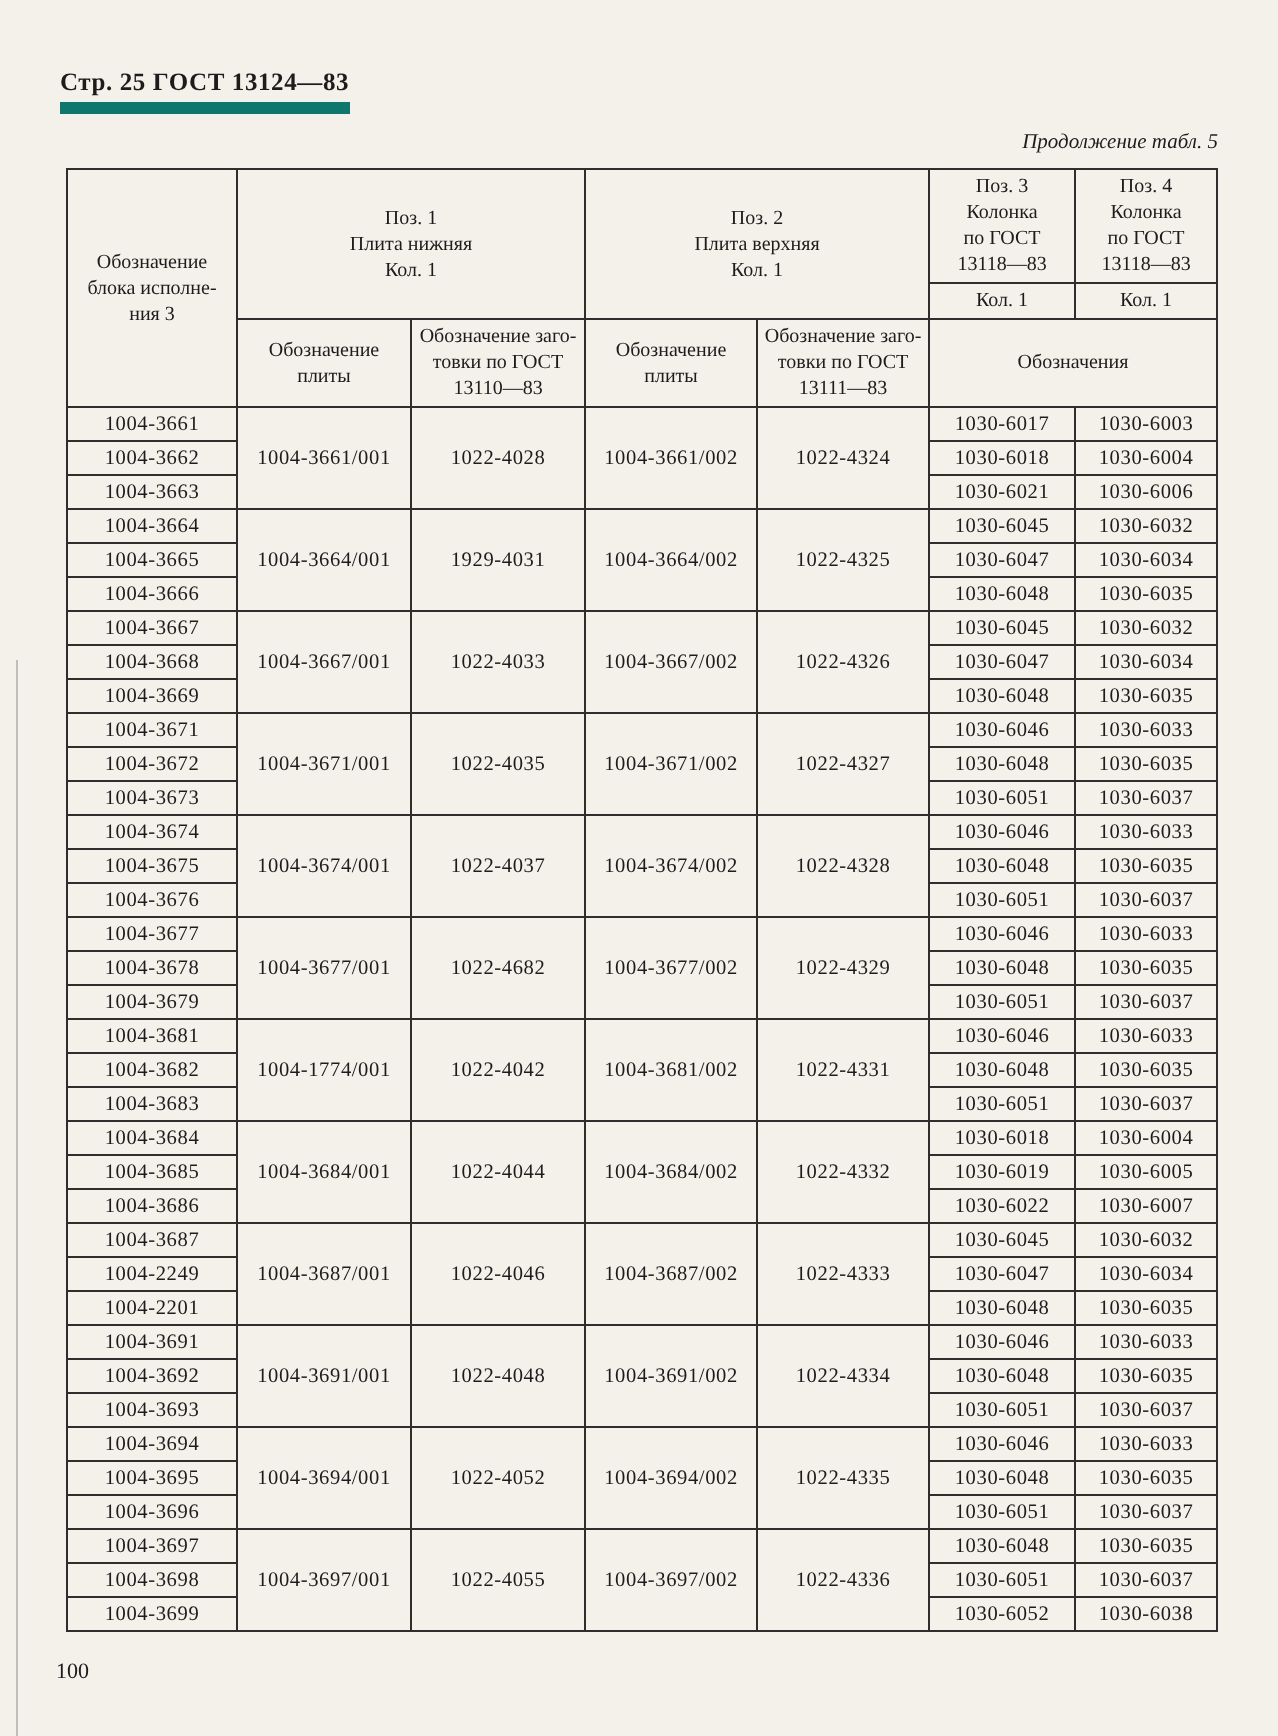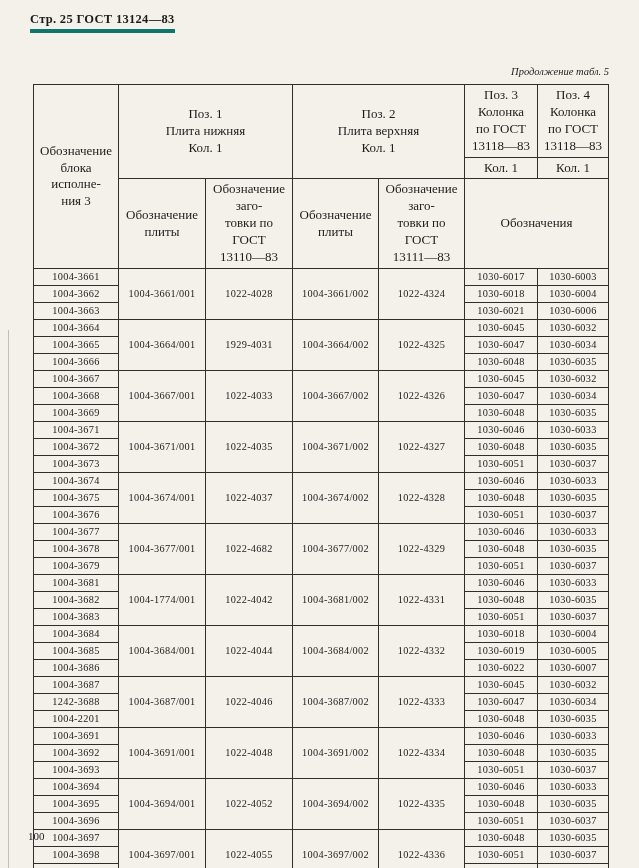--- a/index.html
+++ b/index.html
@@ -12,25 +12,25 @@
     overflow: hidden;
   }
   .scan-edge {
     position: absolute;
     left: 8px; top: 330px; bottom: 0;
     width: 1px;
     background: rgba(40,40,40,0.25);
   }
   .page-header {
     position: absolute;
-    top: 12px; left: 30px;
+    top: 34px; left: 30px;
     font-weight: bold;
     font-size: 12.5px;
     letter-spacing: 0.3px;
-    border-bottom: 4px solid #0f766e;
+    border-bottom: 6px solid #0f766e;
     padding-bottom: 2px;
   }
   .continuation {
     position: absolute;
     top: 66px; right: 30px;
     font-weight: normal;
     font-style: italic;
     font-size: 10.5px;
   }
   table.main {
@@ -41,21 +41,21 @@
     table-layout: fixed;
   }
   table.main th, table.main td {
     border: 1px solid #2e2e2e;
     text-align: center;
     vertical-align: middle;
     overflow: hidden;
   }
   table.main th {
     font-weight: normal;
-    font-size: 13px;
+    font-size: 10px;
     line-height: 1.3;
     white-space: pre-line;
     padding: 2px 1px;
   }
   tr.hrow1 { height: 46px; }
   tr.hrow2 { height: 14px; }
   tr.hrow3 { height: 34px; }
   table.main tbody td {
     font-size: 10.3px;
     height: 17px;
@@ -283,21 +283,21 @@
       <tr>
         <td>1004-3687</td>
         <td rowspan="3" class="mid">1004-3687/001</td>
         <td rowspan="3" class="mid">1022-4046</td>
         <td rowspan="3" class="mid">1004-3687/002</td>
         <td rowspan="3" class="mid">1022-4333</td>
         <td>1030-6045</td>
         <td>1030-6032</td>
       </tr>
       <tr>
-        <td>1242-3688</td>
+        <td>1004-2249</td>
         <td>1030-6047</td>
         <td>1030-6034</td>
       </tr>
       <tr>
         <td>1004-2201</td>
         <td>1030-6048</td>
         <td>1030-6035</td>
       </tr>
       <tr>
         <td>1004-3691</td>

